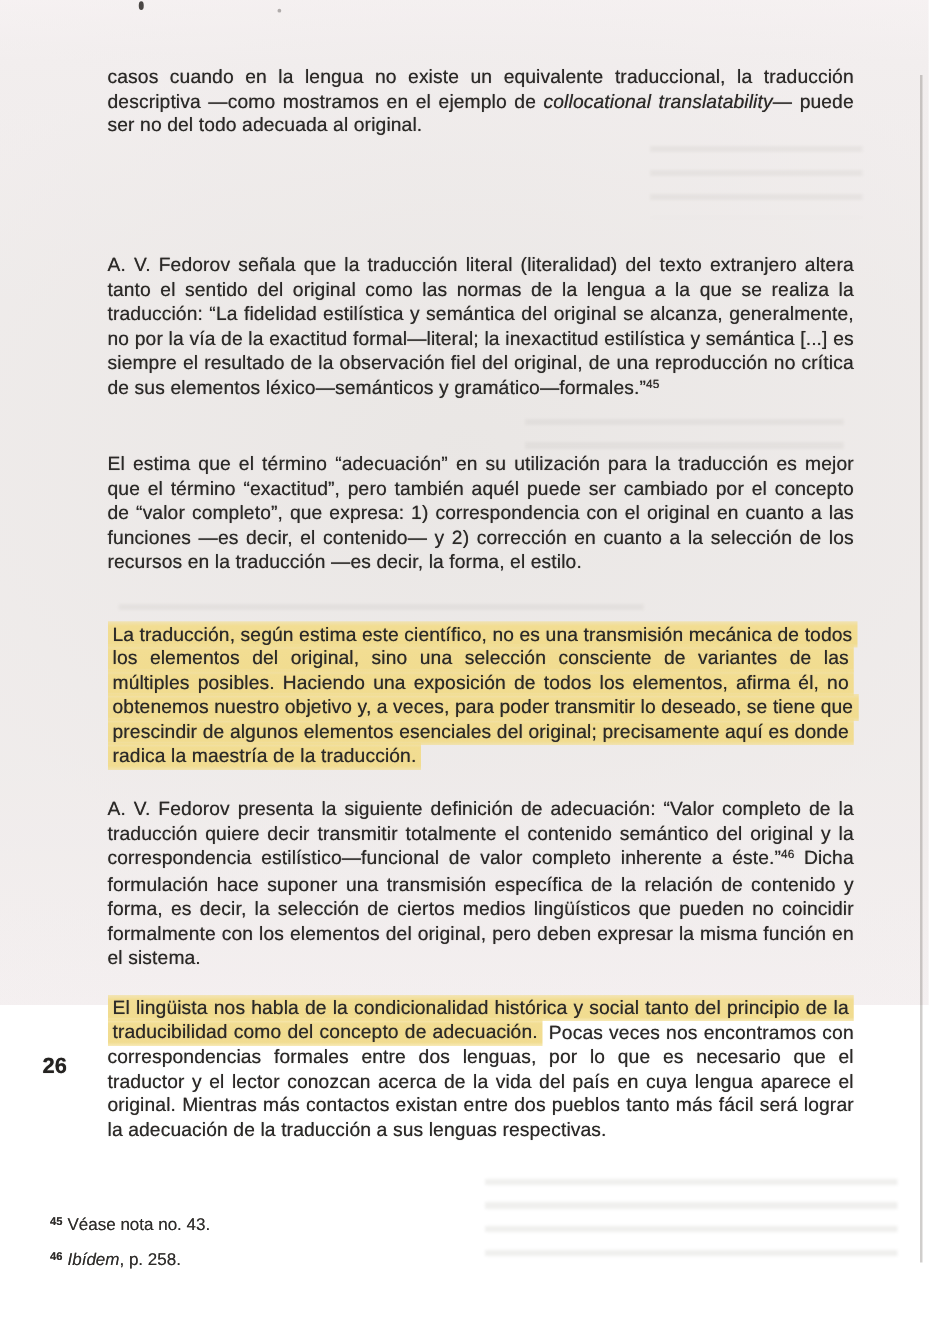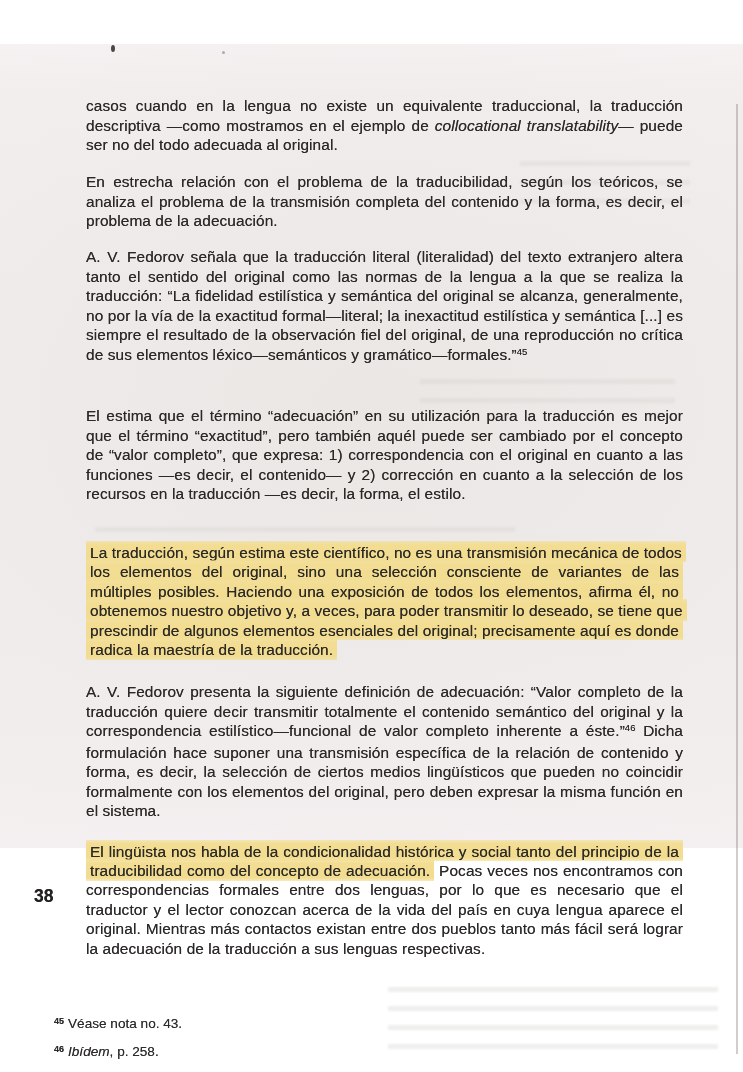--- a/index.html
+++ b/index.html
@@ -7,21 +7,20 @@
     width: 743px; height: 1072px;
     font-family: "Liberation Sans", "DejaVu Sans", sans-serif;
     overflow: hidden;
   }
   .scan {
     position: relative;
     width: 743px; height: 804px;
     background:
       radial-gradient(ellipse 120% 80% at 50% 45%, rgba(233,230,228,0.9) 0%, rgba(240,236,236,0.6) 55%, rgba(250,245,246,0.0) 100%),
       linear-gradient(180deg, #faf5f6 0%, #f4f0f0 6%, #efecea 30%, #efecea 75%, #f6f1f2 100%);
-    margin-top: 44px;
   }
   .textcol { position: absolute; left: 86px; width: 597px; }
   p.body-par {
     margin: 0;
     font-size: 15.4px;
     line-height: 19.5px;
     color: #2b2927;
     text-align: justify;
     letter-spacing: 0.1px;
     text-shadow: 0 0 0.6px rgba(43,41,39,0.75);
@@ -42,21 +41,21 @@
   .page-number {
     position: absolute;
     left: 34px; top: 842px;
     font-size: 17.5px;
     font-weight: bold;
     color: #242220;
     text-shadow: 0 0 0.6px rgba(36,34,32,0.8);
   }
   .footnotes {
     position: absolute;
-    left: 54px; top: 971px;
+    left: 40px; top: 971px;
     font-size: 13.6px;
     color: #2e2c2a;
     text-shadow: 0 0 0.5px rgba(46,44,42,0.7);
   }
   .footnote { margin: 0 0 9px 0; line-height: 18px; }
   .fn-marker { font-size: 9px; position: relative; top: -4px; margin-right: 4px; font-weight: bold; }
   
   .ghost {
     position: absolute;
     opacity: 0.14;
@@ -80,33 +79,32 @@
     border-radius: 50%;
   }
 </style>
 </head>
 <body>
 
 <div class="scan">
 
   <p class="body-par textcol" style="top:52px"><span>casos cuando en la lengua no existe un equivalente traduccional, la traducción descriptiva —como mostramos en el ejemplo de </span><span class="italic">collocational translatability</span><span>— puede ser no del todo adecuada al original.</span></p>
 
-  <p class="body-par textcol" style="top:128px">En estrecha relación con el problema de la traducibilidad, según los teóricos, se analiza el problema de la transmisión completa del contenido y la forma, es decir, el problema de la adecuación.</p>
 
   <p class="body-par textcol" style="top:203px"><span>A. V. Fedorov señala que la traducción literal (literalidad) del texto extranjero altera tanto el sentido del original como las normas de la lengua a la que se realiza la traducción: “La fidelidad estilística y semántica del original se alcanza, generalmente, no por la vía de la exactitud formal—literal; la inexactitud estilística y semántica [...] es siempre el resultado de la observación fiel del original, de una reproducción no crítica de sus elementos léxico—semánticos y gramático—formales.”</span><span class="sup">45</span></p>
 
   <p class="body-par textcol" style="top:362px">El estima que el término “adecuación” en su utilización para la traducción es mejor que el término “exactitud”, pero también aquél puede ser cambiado por el concepto de “valor completo”, que expresa: 1) correspondencia con el original en cuanto a las funciones —es decir, el contenido— y 2) corrección en cuanto a la selección de los recursos en la traducción —es decir, la forma, el estilo.</p>
 
   <p class="body-par textcol" style="top:498px"><span class="highlight">La traducción, según estima este científico, no es una transmisión mecánica de todos los elementos del original, sino una selección consciente de variantes de las múltiples posibles. Haciendo una exposición de todos los elementos, afirma él, no obtenemos nuestro objetivo y, a veces, para poder transmitir lo deseado, se tiene que prescindir de algunos elementos esenciales del original; precisamente aquí es donde radica la maestría de la traducción.</span></p>
 
   <p class="body-par textcol" style="top:638px"><span>A. V. Fedorov presenta la siguiente definición de adecuación: “Valor completo de la traducción quiere decir transmitir totalmente el contenido semántico del original y la correspondencia estilístico—funcional de valor completo inherente a éste.”</span><span class="sup">46</span><span> Dicha formulación hace suponer una transmisión específica de la relación de contenido y forma, es decir, la selección de ciertos medios lingüísticos que pueden no coincidir formalmente con los elementos del original, pero deben expresar la misma función en el sistema.</span></p>
 
   <p class="body-par textcol" style="top:797px"><span class="highlight">El lingüista nos habla de la condicionalidad histórica y social tanto del principio de la traducibilidad como del concepto de adecuación.</span><span> Pocas veces nos encontramos con correspondencias formales entre dos lenguas, por lo que es necesario que el traductor y el lector conozcan acerca de la vida del país en cuya lengua aparece el original. Mientras más contactos existan entre dos pueblos tanto más fácil será lograr la adecuación de la traducción a sus lenguas respectivas.</span></p>
 
-  <div class="page-number">38</div>
+  <div class="page-number">26</div>
 
   <div class="footnotes">
     <p class="footnote"><span class="fn-marker">45</span><span>Véase nota no. 43.</span></p>
     <p class="footnote"><span class="fn-marker">46</span><span class="italic">Ibídem</span><span>, p. 258.</span></p>
   </div>
 
   <div class="ghost light" style="left:520px; top:112px; width:170px; height:62px;"></div>
   <div class="ghost light" style="left:420px; top:330px; width:255px; height:34px;"></div>
   <div class="ghost light" style="left:95px; top:478px; width:420px; height:16px;"></div>
   <div class="ghost" style="left:388px; top:938px; width:330px; height:76px;"></div>

